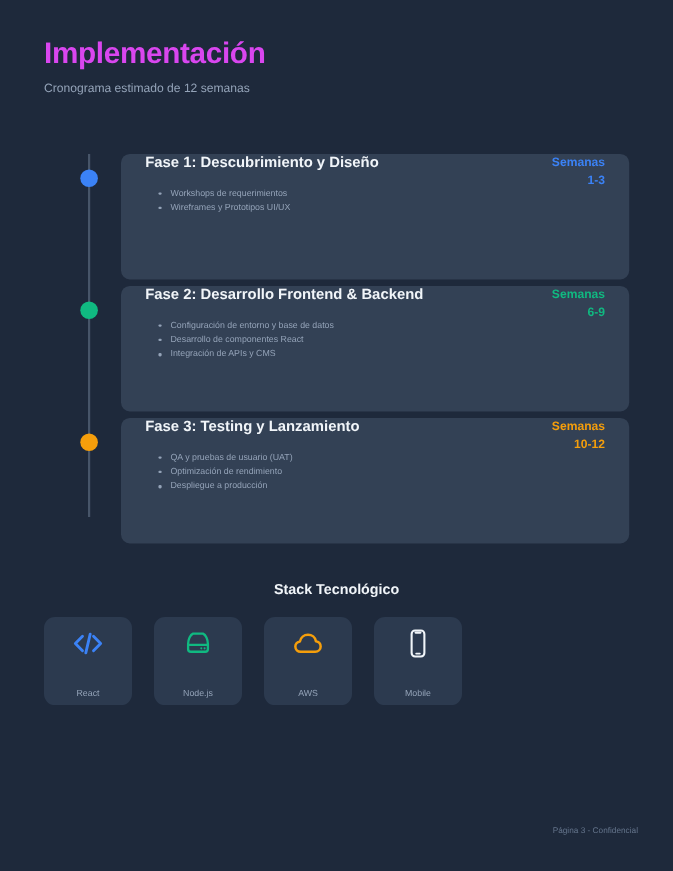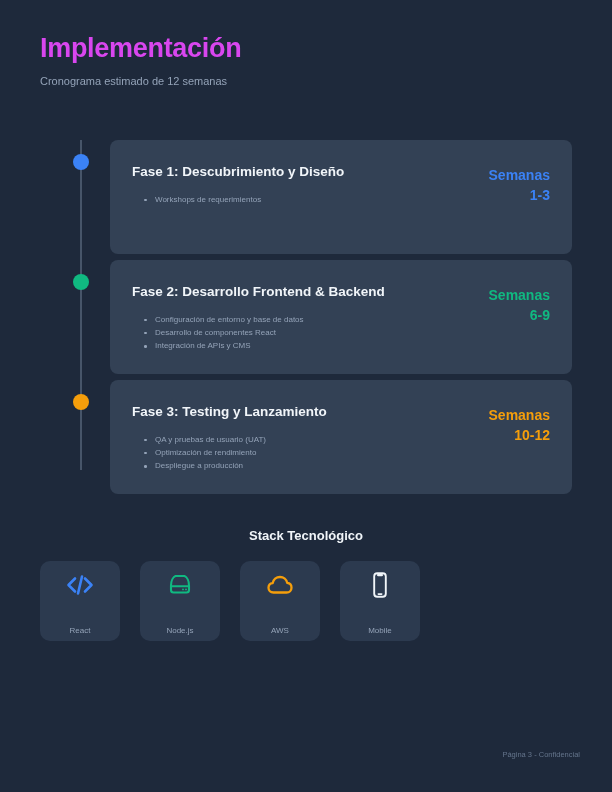--- a/index.html
+++ b/index.html
@@ -67,40 +67,40 @@
     border-radius: 50%;
   }
   .phase-card {
     position: absolute;
     left: 70px;
     top: 0;
     width: 462px;
     background: #334155;
     border-radius: 8px;
     box-sizing: border-box;
-    padding: 24px 22px 16px 22px;
+    padding: 0 22px 16px 22px;
     height: 114px;
   }
   .phase-head {
     position: relative;
     min-height: 20px;
   }
   .phase-title {
     font-size: 13.5px;
     font-weight: bold;
     color: #f1f5f9;
     line-height: 1.2;
     padding-right: 110px;
   }
   .phase-weeks {
     position: absolute;
     right: 0;
     top: 1px;
     text-align: right;
-    font-size: 14px;
+    font-size: 11px;
     font-weight: bold;
     line-height: 1.45;
   }
   .phase-weeks .wk-label { display: block; }
   .phase-weeks .wk-range { display: block; }
   .phase-list {
     margin: 9px 0 0 0;
     padding: 0;
     list-style: none;
   }
@@ -193,20 +193,21 @@
     <div class="phase-card">
       <div class="phase-head">
         <div class="phase-title">Fase 1: Descubrimiento y Diseño</div>
         <div class="phase-weeks" style="color:#3b82f6;">
           <span class="wk-label">Semanas</span>
           <span class="wk-range">1-3</span>
         </div>
       </div>
       <ul class="phase-list">
         <li>Workshops de requerimientos</li>
+        <li>Wireframes y Prototipos UI/UX</li>
       </ul>
     </div>
   </div>
 
   <div class="phase-row" style="top:120px;">
     <div class="phase-dot" style="background:#10b981;"></div>
     <div class="phase-card">
       <div class="phase-head">
         <div class="phase-title">Fase 2: Desarrollo Frontend &amp; Backend</div>
         <div class="phase-weeks" style="color:#10b981;">

